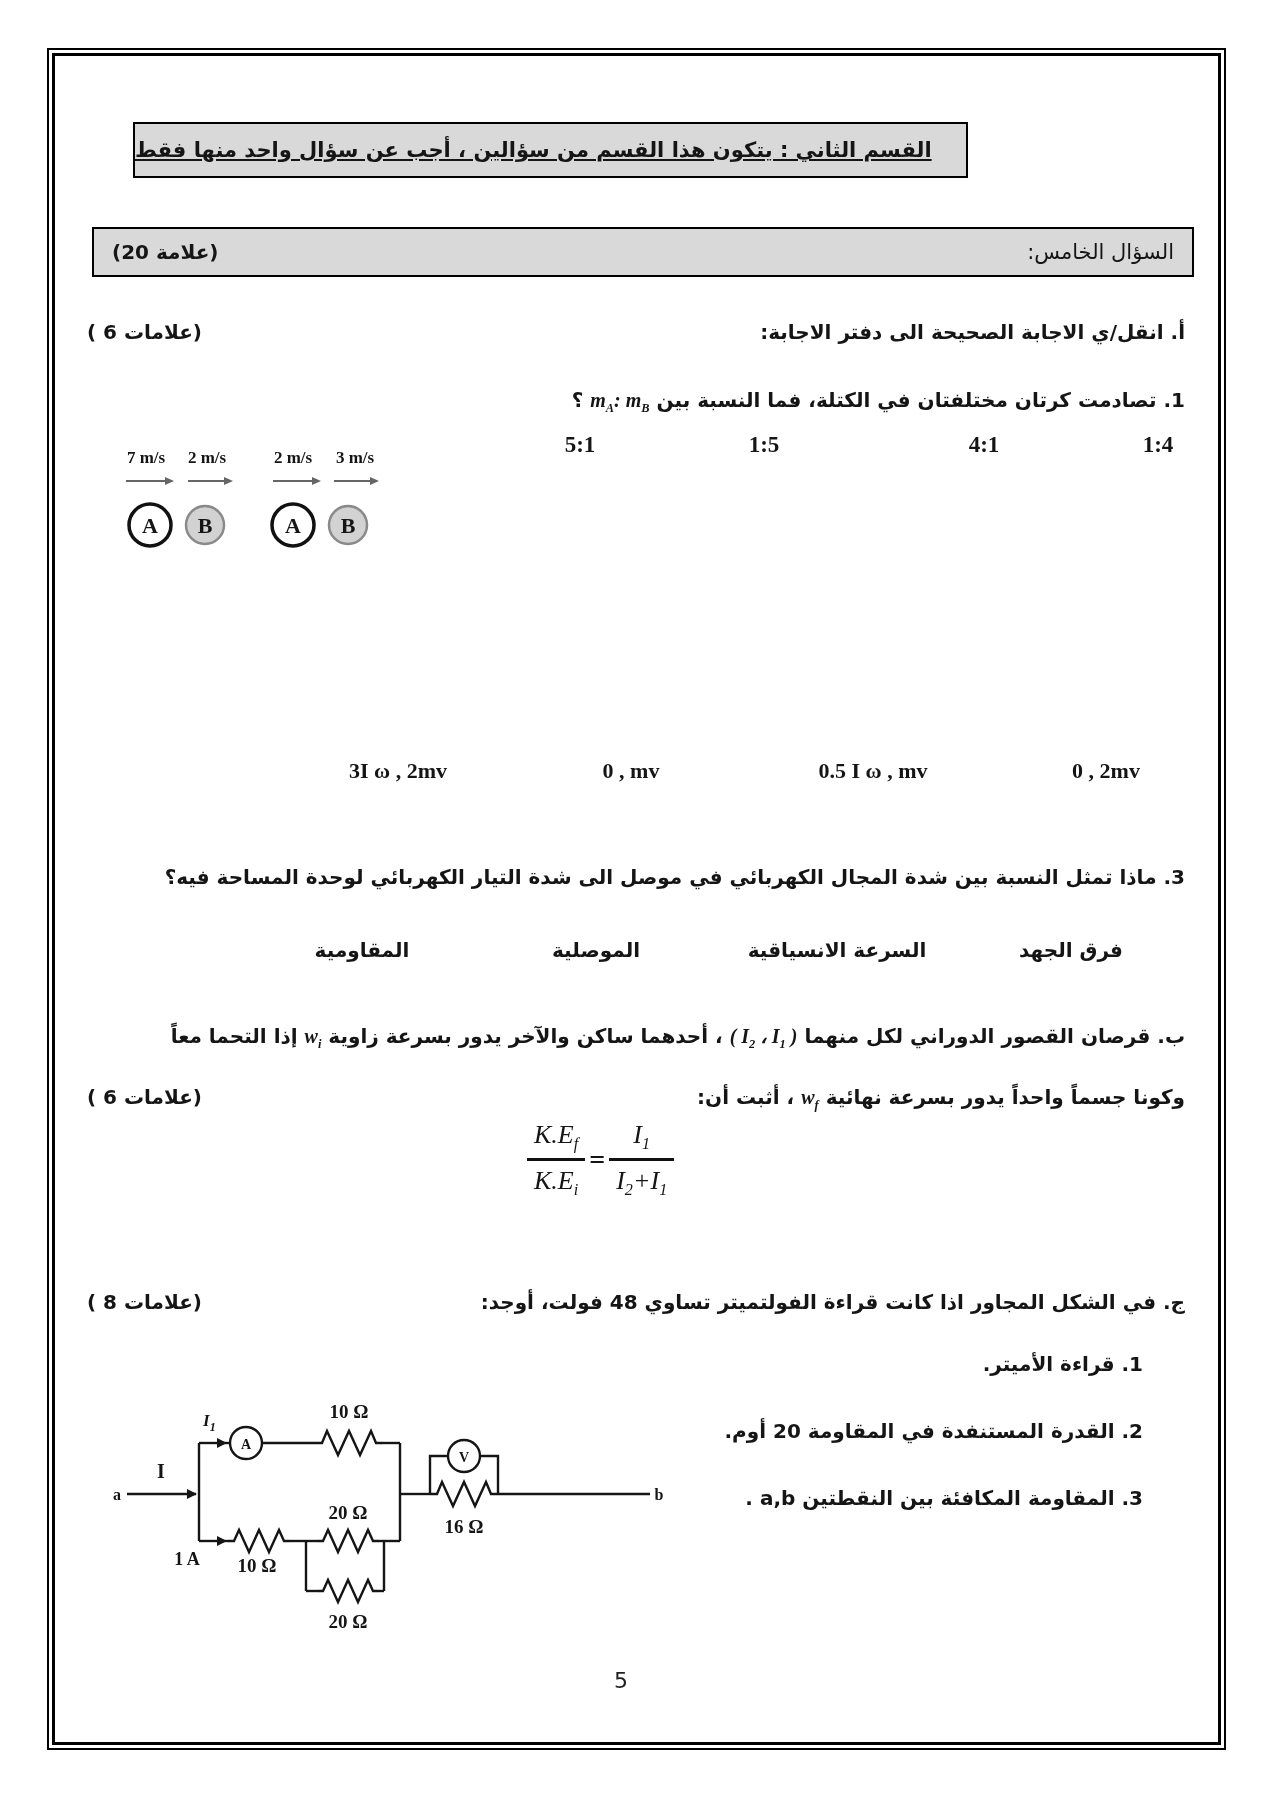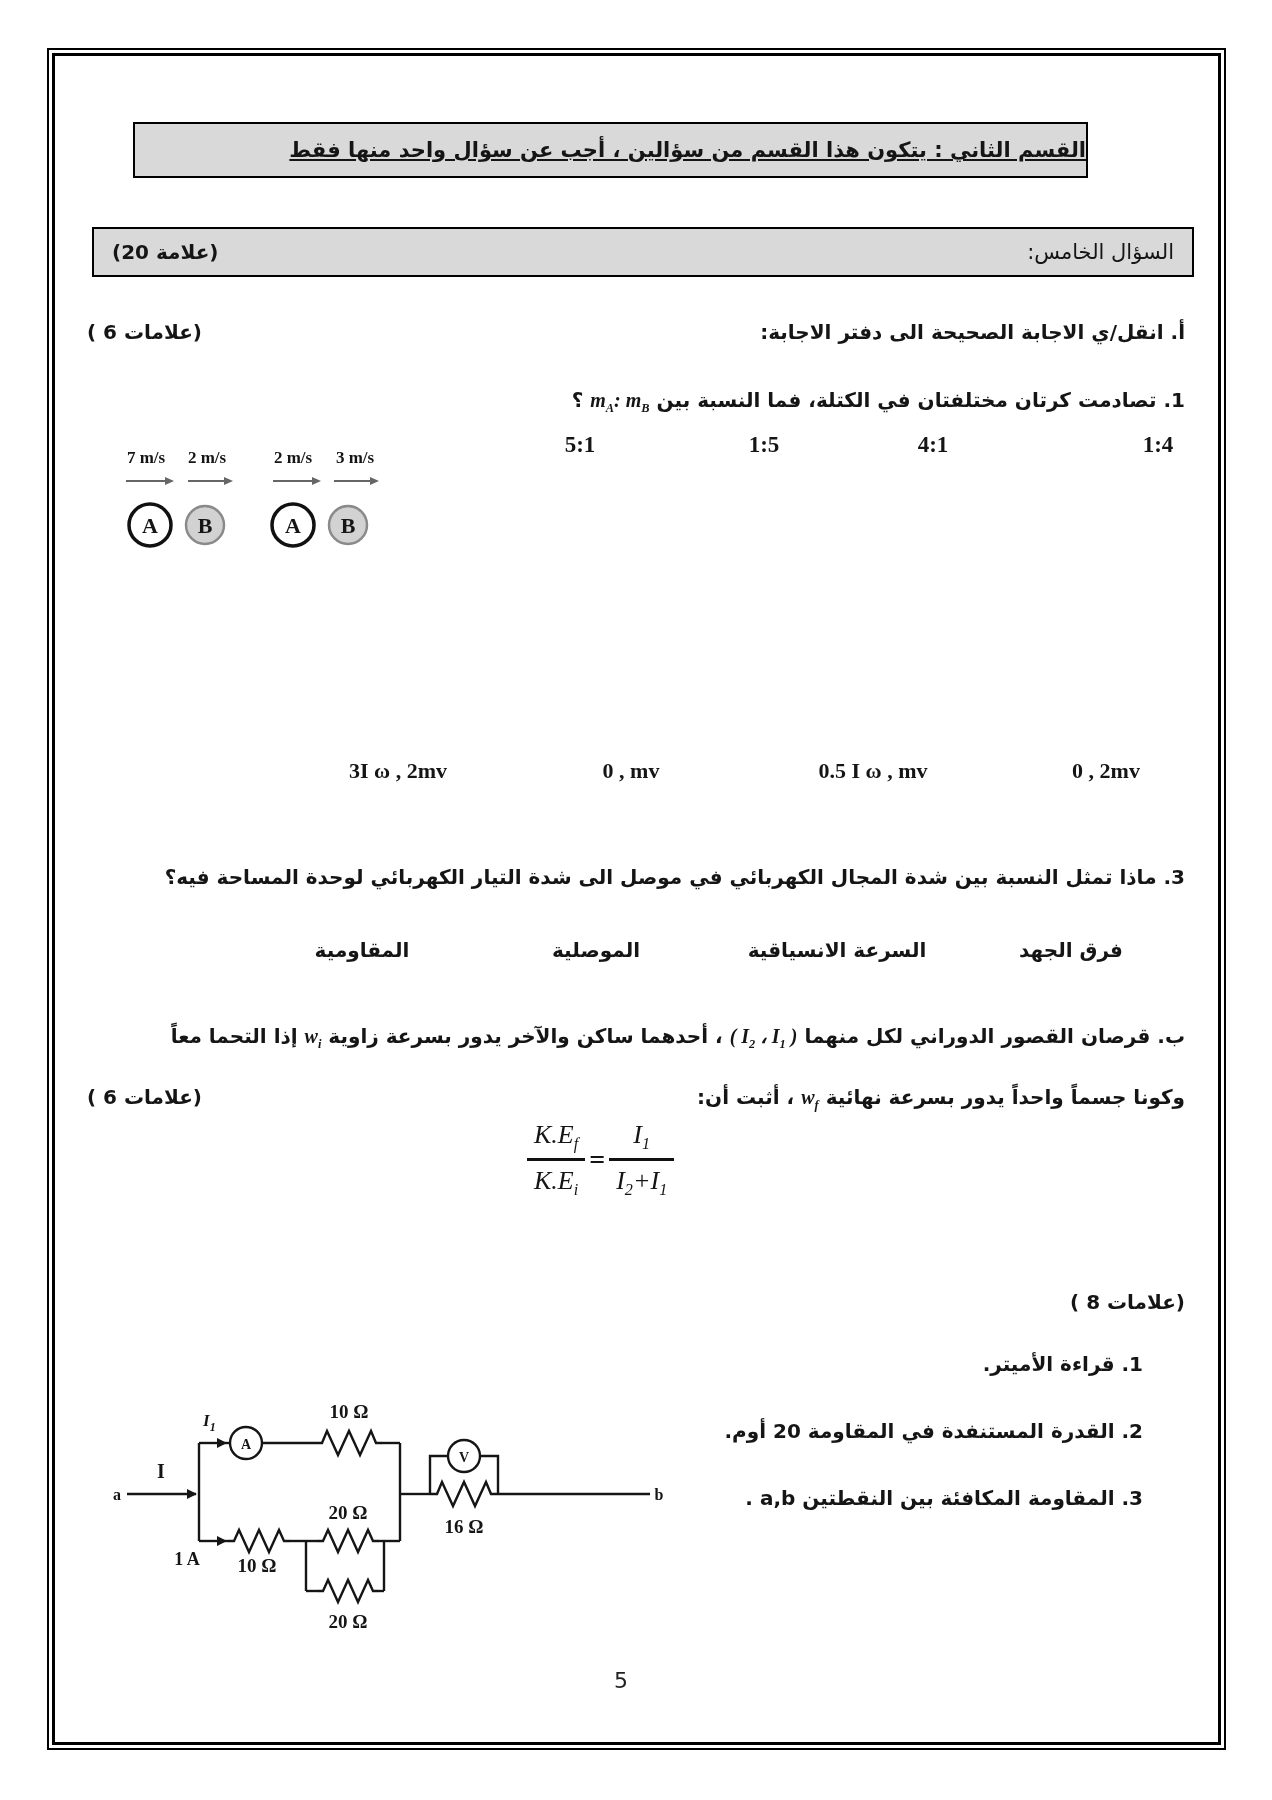--- a/index.html
+++ b/index.html
@@ -2,22 +2,22 @@
 <html lang="ar"><head>
 <meta charset="utf-8">
 <style>
   * { margin:0; padding:0; box-sizing:border-box; }
   html,body { width:1272px; height:1800px; background:#ffffff; position:relative;
               font-family:"DejaVu Sans", sans-serif; color:#151515; }
   .abs { position:absolute; }
   .frame { position:absolute; pointer-events:none; border:2px solid #000; }
   .frame-inner { position:absolute; pointer-events:none; border:3px solid #000; }
   .graybox { background:#d9d9d9; border:2px solid #000; }
-  .header-box { left:133px; top:122px; width:955px; height:56px;
-                display:flex; align-items:center; justify-content:flex-end; }
+  .header-box { left:133px; top:122px; width:835px; height:56px;
+                display:flex; align-items:center; justify-content:flex-start; }
   .header-box .t { font-weight:bold; font-size:21px; text-decoration:underline; direction:rtl; white-space:nowrap; }
   .qbar { left:92px; top:227px; width:1102px; height:50px; direction:rtl;
           display:flex; align-items:center; justify-content:space-between; padding:0 18px; }
   .qbar .title { font-weight:normal; font-size:21px; white-space:nowrap; }
   .row { position:absolute; left:87px; right:87px; direction:rtl; font-weight:bold;
          font-size:20px; text-align:right; white-space:nowrap; }
   .split { display:flex; justify-content:space-between; align-items:flex-start; }
   .marks { direction:ltr; unicode-bidi:isolate; font-weight:bold; font-size:20px; white-space:nowrap; }
   .math { font-family:"Liberation Serif","DejaVu Serif",serif; font-weight:bold; }
   .bi   { font-family:"Liberation Serif","DejaVu Serif",serif; font-weight:bold; font-style:italic; }
@@ -59,21 +59,21 @@
   <span>أ.  انقل/ي الاجابة الصحيحة الى دفتر الاجابة:</span>
   <span class="marks">( 6 علامات)</span>
 </div>
 
 <div class="row" style="top:388px;">
   <span>1. تصادمت كرتان مختلفتان في الكتلة، فما النسبة بين </span><span class="ltr"><span class="bi">m</span><sub class="bi">A</sub><span class="bi">: m</span><sub class="bi">B</sub></span><span> ؟</span>
 </div>
 
 <span class="opt" style="left:580px;  top:432px;">5:1</span>
 <span class="opt" style="left:764px;  top:432px;">1:5</span>
-<span class="opt" style="left:933px;  top:432px;text-align:right;">4:1</span>
+<span class="opt" style="left:984px;  top:432px;text-align:right;">4:1</span>
 <span class="opt" style="left:1158px; top:432px;">1:4</span>
 
 <svg class="abs" style="left:110px; top:447px;" width="300" height="118" viewBox="0 0 300 118">
   <g font-family="Liberation Serif, DejaVu Serif, serif" font-weight="bold">
     <text x="36" y="16" font-size="17" text-anchor="middle">7 m/s</text>
     <text x="97" y="16" font-size="17" text-anchor="middle">2 m/s</text>
     <text x="183" y="16" font-size="17" text-anchor="middle">2 m/s</text>
     <text x="245" y="16" font-size="17" text-anchor="middle">3 m/s</text>
   </g>
   <g stroke="#666" stroke-width="2">
@@ -129,20 +129,21 @@
     <span class="den"><span>K.E</span><sub>i</sub></span>
   </div>
   <span class="eq">=</span>
   <div class="frac">
     <span class="num"><span>I</span><sub>1</sub></span>
     <span class="den"><span>I</span><sub>2</sub><span>+</span><span>I</span><sub>1</sub></span>
   </div>
 </div>
 
 <div class="row split" style="top:1290px;">
+  <span>ج.  في الشكل المجاور اذا كانت قراءة الفولتميتر تساوي 48 فولت، أوجد:</span>
   <span class="marks">( 8 علامات)</span>
 </div>
 <div class="row item" style="top:1352px;">1. قراءة الأميتر.</div>
 <div class="row item" style="top:1419px;">2. القدرة المستنفدة في المقاومة  20 أوم.</div>
 <div class="row item" style="top:1486px;">3. المقاومة المكافئة بين النقطتين a,b .</div>
 
 <svg class="abs" style="left:105px; top:1398px;" width="600" height="240" viewBox="0 0 600 240">
   <g stroke="#151515" stroke-width="2.4" fill="none">
     <path d="M22,96 H91"></path>
     <path d="M94,45 V143"></path>

